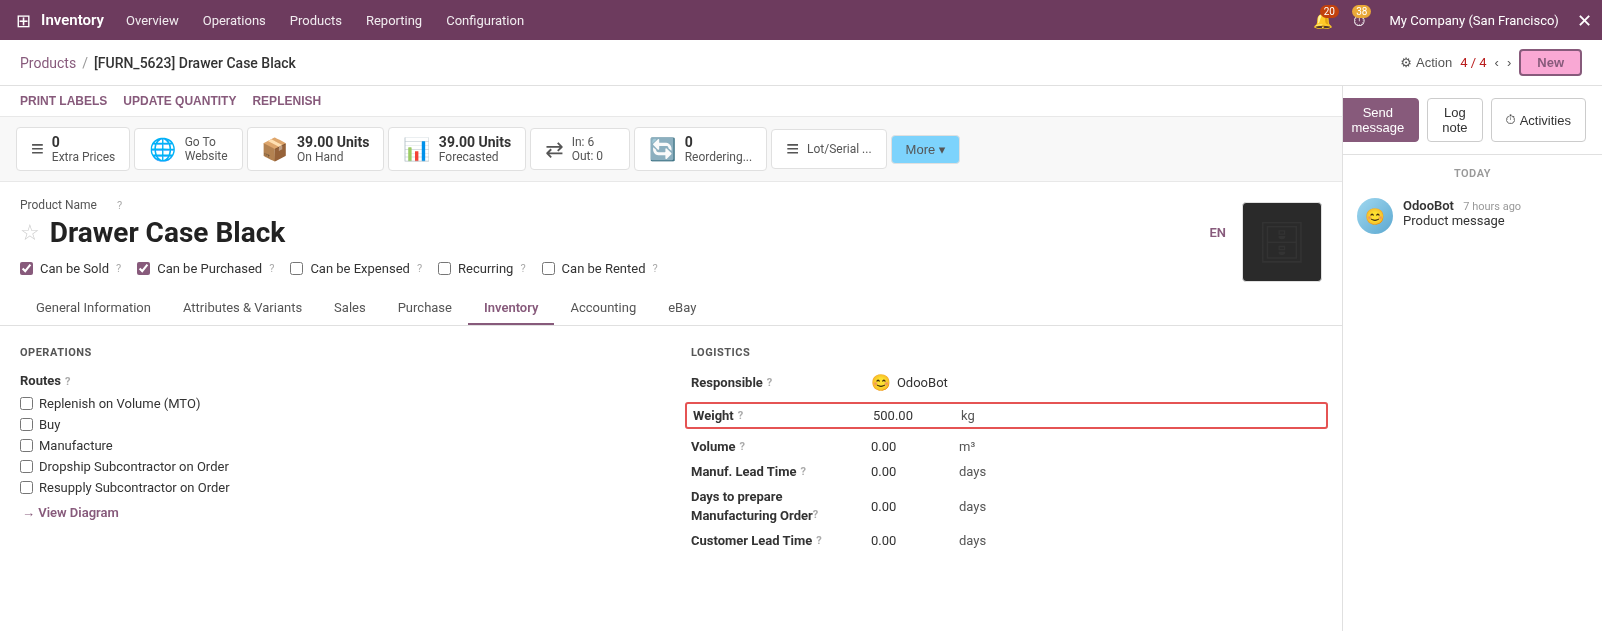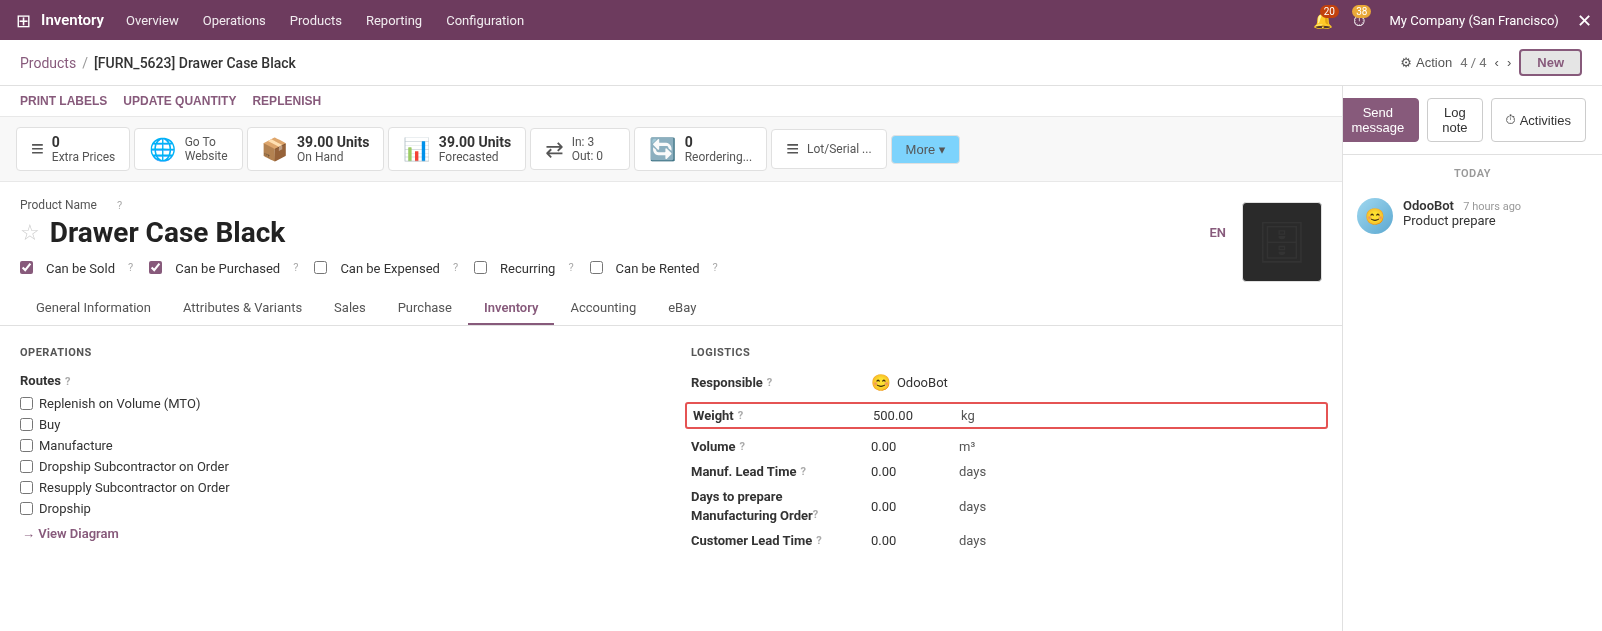--- a/index.html
+++ b/index.html
@@ -36,21 +36,21 @@
       align-items: center;
       justify-content: space-between;
     }
     .breadcrumb { display: flex; align-items: center; gap: 6px; font-size: 14px; }
     .breadcrumb .link { color: #875a7b; cursor: pointer; }
     .breadcrumb .sep { color: #999; }
     .breadcrumb .current { color: #333; font-weight: 500; }
     .breadcrumb-actions { display: flex; align-items: center; gap: 8px; }
     .breadcrumb-actions .action-btn { border: none; background: none; color: #555; font-size: 13px; cursor: pointer; display: flex; align-items: center; gap: 4px; }
     .btn-new {
-      background: #e5e5e5;
+      background: #f9a8d4;
       border: 2px solid #875a7b;
       color: #875a7b;
       padding: 4px 16px;
       border-radius: 4px;
       font-size: 13px;
       font-weight: 600;
       cursor: pointer;
     }
 
     
@@ -101,21 +101,21 @@
     .product-name-label { font-size: 12px; color: #555; margin-bottom: 4px; display: flex; align-items: center; gap: 20px; }
     .product-name-label .help { color: #aaa; font-size: 11px; cursor: help; }
     .product-title-row { display: flex; align-items: center; gap: 10px; margin-bottom: 12px; }
     .star-icon { font-size: 22px; color: #ccc; cursor: pointer; }
     .product-title { font-size: 28px; font-weight: 700; color: #222; }
     .lang-badge { color: #875a7b; font-weight: 600; font-size: 13px; margin-left: auto; }
     .product-image { width: 80px; height: 80px; border: 1px solid #e0e0e0; border-radius: 4px; background: #222; display: flex; align-items: center; justify-content: center; overflow: hidden; }
 
     
     .checkboxes-row { display: flex; align-items: center; gap: 16px; flex-wrap: wrap; margin-bottom: 16px; font-size: 13px; }
-    .checkbox-item { display: flex; align-items: flex-start; gap: 13px; }
+    .checkbox-item { display: flex; align-items: center; gap: 7px; }
     .checkbox-item input[type=checkbox] { accent-color: #875a7b; }
 
     
     .tabs { display: flex; border-bottom: 1px solid #e0e0e0; margin: 0 -20px; padding: 0 20px; gap: 0; }
     .tab { padding: 8px 16px; font-size: 13px; color: #555; cursor: pointer; border-bottom: 2px solid transparent; }
     .tab.active { color: #875a7b; border-bottom: 2px solid #875a7b; font-weight: 600; }
 
     
     .tab-content { padding: 20px 0; }
     .tab-content-inner { display: flex; gap: 40px; }
@@ -193,21 +193,21 @@
   <div class="breadcrumb">
     <span class="link">Products</span>
     <span class="sep">/</span>
     <span class="current">[FURN_5623] Drawer Case Black</span>
   </div>
   <div class="breadcrumb-actions">
     <button class="action-btn">
       <span>⚙</span>
       <span>Action</span>
     </button>
-    <span style="font-size:13px; color:#737373;">4 / 4</span>
+    <span style="font-size:13px; color:#b91c1c;">4 / 4</span>
     <button class="action-btn">‹</button>
     <button class="action-btn">›</button>
     <button class="btn-new">New</button>
   </div>
 </div>
 
 <div class="content-wrapper">
 
   <div class="main-content">
 
@@ -247,21 +247,21 @@
         <span class="icon">📊</span>
         <div class="label">
           <span class="count">39.00 Units</span>
           <span>Forecasted</span>
         </div>
       </div>
 
       <div class="smart-btn">
         <span class="icon">⇄</span>
         <div class="label">
-          <span>In: 3</span>
+          <span>In: 6</span>
           <span>Out: 0</span>
         </div>
       </div>
 
       <div class="smart-btn">
         <span class="icon">🔄</span>
         <div class="label">
           <span class="count">0</span>
           <span>Reordering...</span>
         </div>
@@ -356,24 +356,20 @@
                 <input type="checkbox" style="">
                 <span>Manufacture</span>
               </div>
               <div class="route-item">
                 <input type="checkbox" style="">
                 <span>Dropship Subcontractor on Order</span>
               </div>
               <div class="route-item">
                 <input type="checkbox" style="">
                 <span>Resupply Subcontractor on Order</span>
-              </div>
-              <div class="route-item">
-                <input type="checkbox" style="">
-                <span>Dropship</span>
               </div>
               <div>
                 <a class="view-diagram">→ View Diagram</a>
               </div>
             </div>
           </div>
 
           <div class="section">
             <div class="section-title">LOGISTICS</div>
 
@@ -449,17 +445,17 @@
         <span>⏱</span>
         <span>Activities</span>
       </button>
     </div>
     <div class="today-label">Today</div>
     <div class="chatter-entry">
       <div class="avatar">😊</div>
       <div class="chatter-body">
         <span class="author">OdooBot</span>
         <span class="time">7 hours ago</span>
-        <div class="message">Product prepare</div>
+        <div class="message">Product message</div>
       </div>
     </div>
   </div>
 </div>
 
 </body></html>

